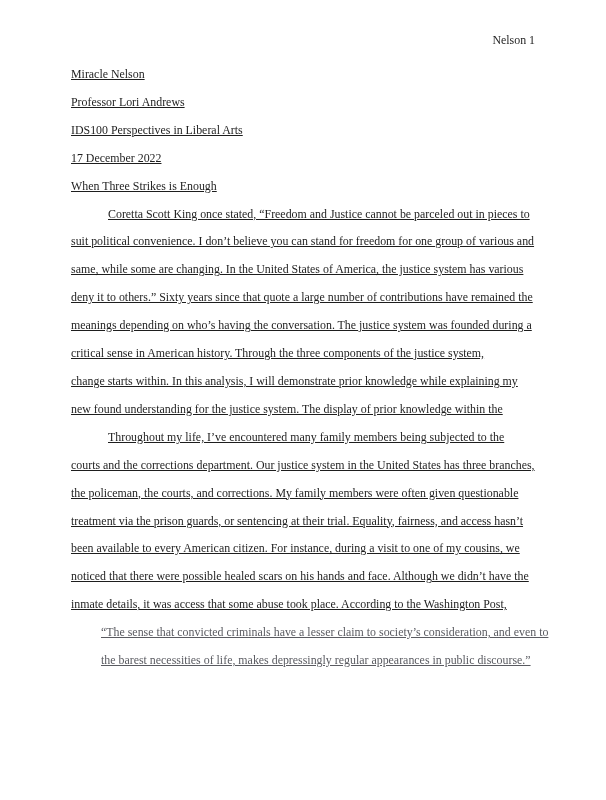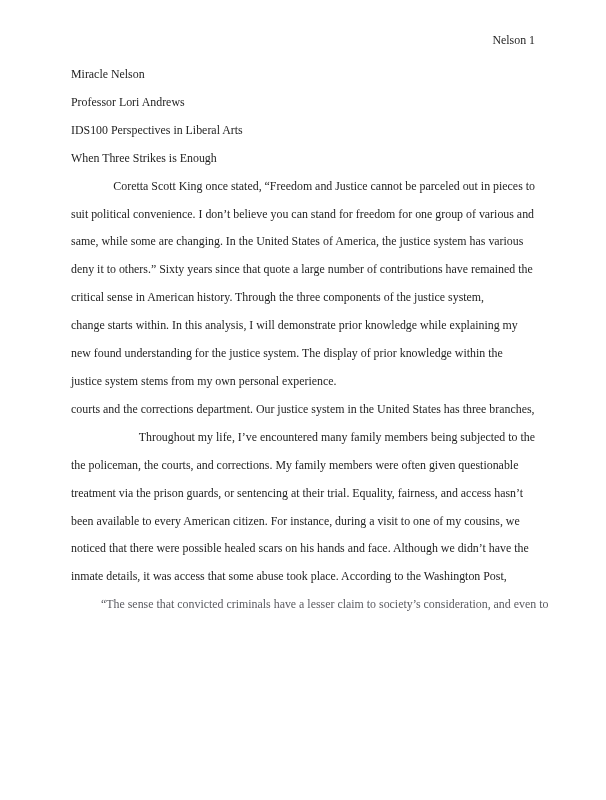--- a/index.html
+++ b/index.html
@@ -29,60 +29,62 @@
     white-space:nowrap;
   }
   .content{
     position:absolute;
     top:61px;
     left:71px;
     width:464px;
   }
   .line{
     white-space:nowrap;
+    text-decoration:underline;
   }
   .essay-title{
     white-space:nowrap;
   }
   .indent{
     text-indent:37px;
-    text-align:right;
   }
   .gray{
     color:var(--quote);
     margin-left:30px;
   }
 </style>
 </head>
 <body>
 
 <div class="page">
 
   <div class="page-number">Nelson 1</div>
 
   <div class="content">
 
     <div class="line">Miracle Nelson</div>
     <div class="line">Professor Lori Andrews</div>
     <div class="line">IDS100 Perspectives in Liberal Arts</div>
+    <div class="line">17 December 2022</div>
 
     <div class="line essay-title">When Three Strikes is Enough</div>
 
     <div class="line indent">Coretta Scott King once stated, “Freedom and Justice cannot be parceled out in pieces to</div>
     <div class="line">suit political convenience. I don’t believe you can stand for freedom for one group of various and</div>
     <div class="line">same, while some are changing. In the United States of America, the justice system has various</div>
     <div class="line">deny it to others.” Sixty years since that quote a large number of contributions have remained the</div>
+    <div class="line">meanings depending on who’s having the conversation. The justice system was founded during a</div>
     <div class="line">critical sense in American history. Through the three components of the justice system,</div>
     <div class="line">change starts within. In this analysis, I will demonstrate prior knowledge while explaining my</div>
     <div class="line">new found understanding for the justice system. The display of prior knowledge within the</div>
-    <div class="line">justice system stems from my own personal experience.</div>
 
+    <div class="line indent">Throughout my life, I’ve encountered many family members being subjected to the</div>
     <div class="line">courts and the corrections department. Our justice system in the United States has three branches,</div>
-    <div class="line indent">Throughout my life, I’ve encountered many family members being subjected to the</div>
     <div class="line">the policeman, the courts, and corrections. My family members were often given questionable</div>
     <div class="line">treatment via the prison guards, or sentencing at their trial. Equality, fairness, and access hasn’t</div>
     <div class="line">been available to every American citizen. For instance, during a visit to one of my cousins, we</div>
     <div class="line">noticed that there were possible healed scars on his hands and face. Although we didn’t have the</div>
     <div class="line">inmate details, it was access that some abuse took place. According to the Washington Post,</div>
     <div class="line gray">“The sense that convicted criminals have a lesser claim to society’s consideration, and even to</div>
+    <div class="line gray">the barest necessities of life, makes depressingly regular appearances in public discourse.”</div>
 
   </div>
 </div>
 
 </body></html>

